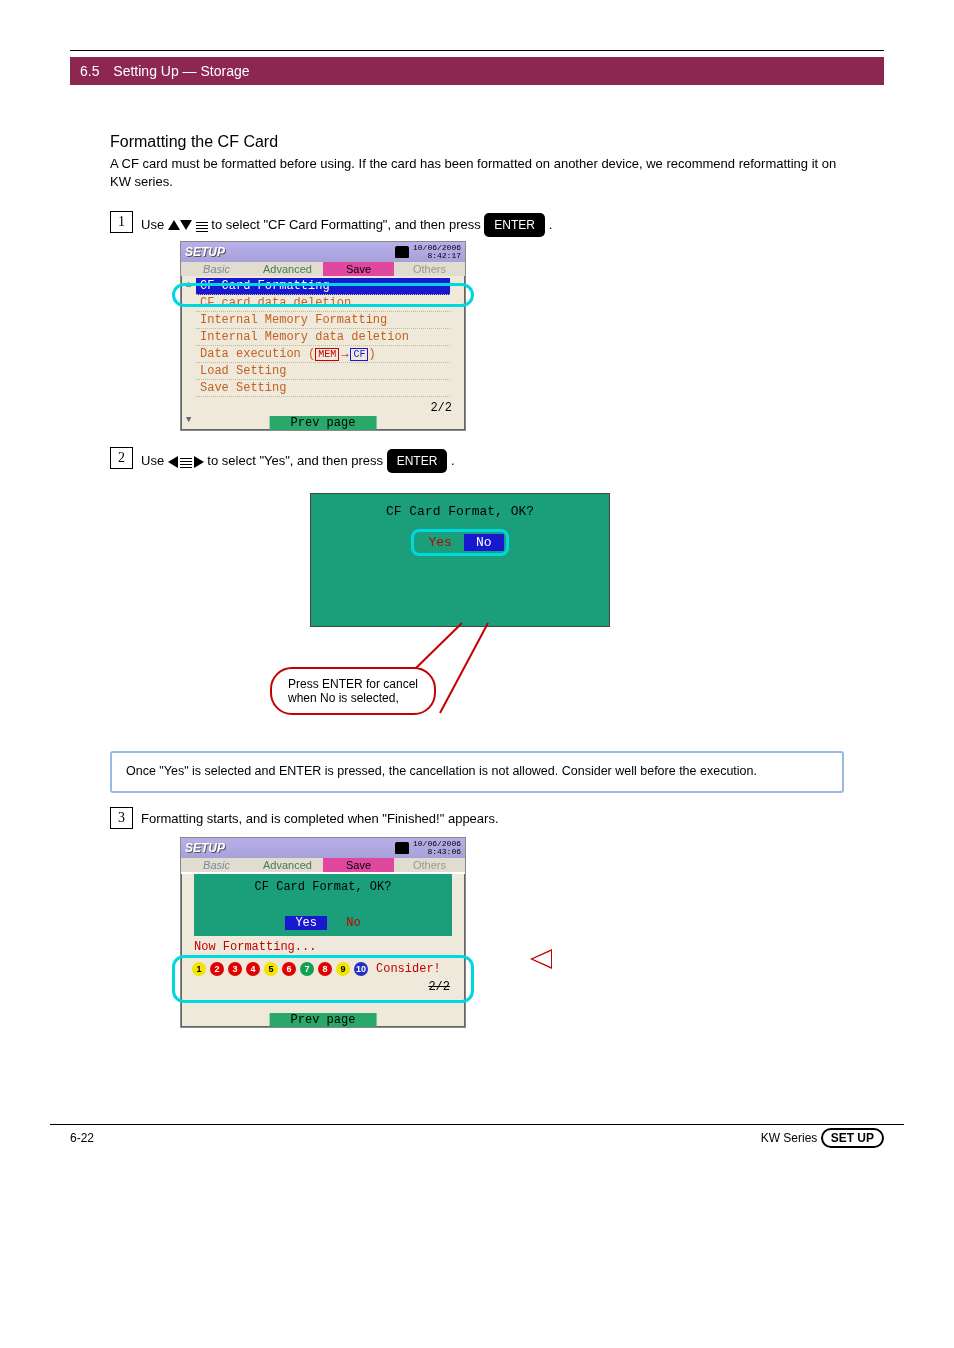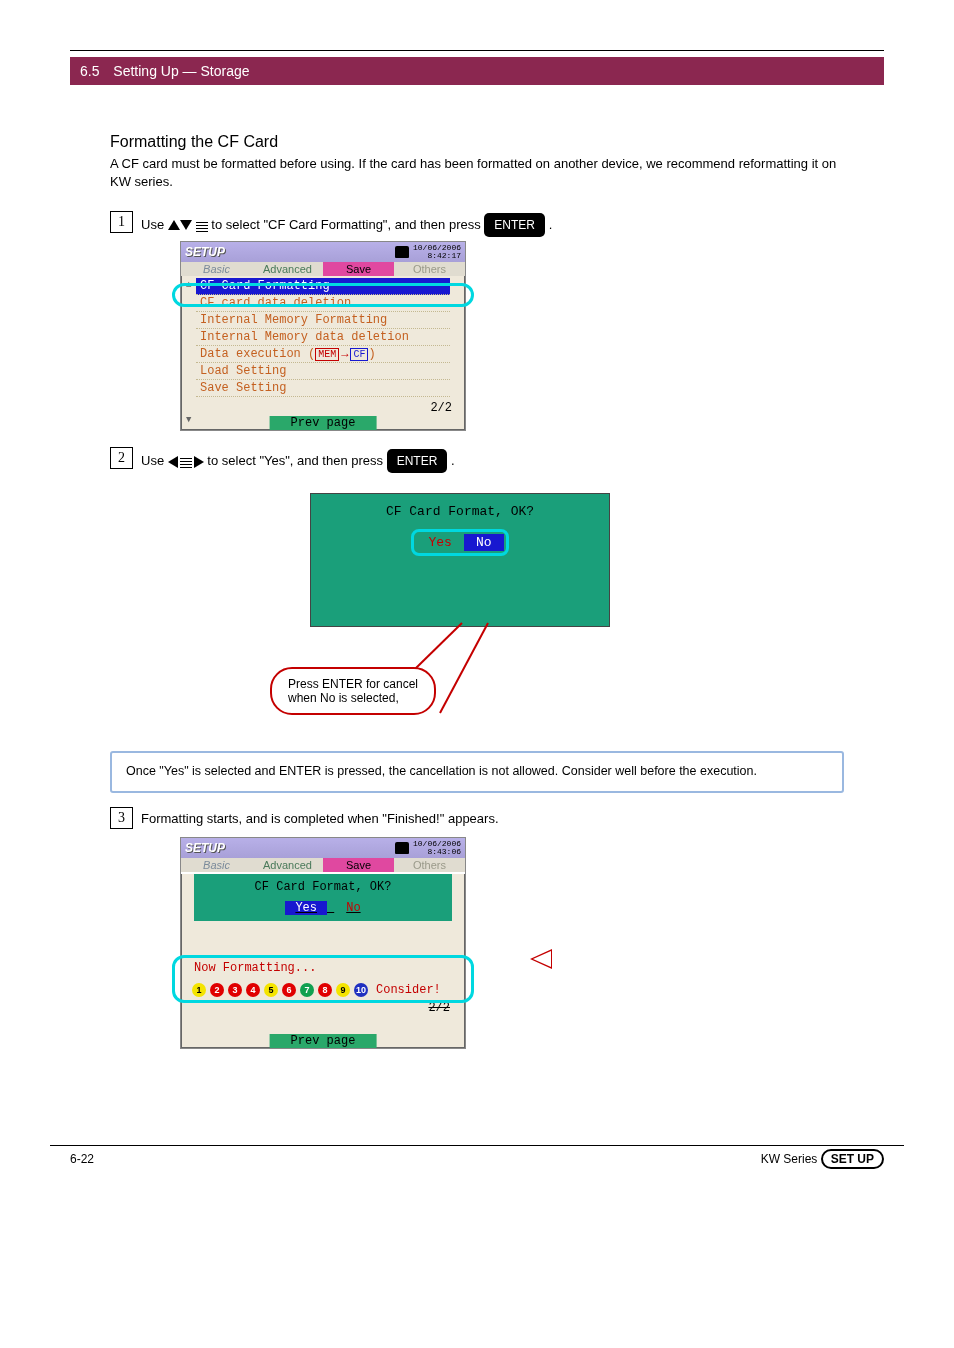--- a/index.html
+++ b/index.html
@@ -189,26 +189,26 @@
     </div>
     <div class="tabs">
       <div class="tab basic">Basic</div>
       <div class="tab adv">Advanced</div>
       <div class="tab save">Save</div>
       <div class="tab oth">Others</div>
     </div>
     <div class="scr-body2">
       <div class="inner-green">
         <div>CF Card Format, OK?</div>
-        <div style="margin-top:7px;text-decoration:underline;">
+        <div style="margin-top:22px;">
           <span class="yes2">Yes</span>
           <span class="no2">No</span>
         </div>
       </div>
-      <div style="color:#c40000; font-family:'Courier New',monospace; padding:4px 12px;margin-top:36px;">Now Formatting...</div>
+      <div style="color:#c40000; font-family:'Courier New',monospace; padding:4px 12px;">Now Formatting...</div>
       <div class="format-row" id="circles-row">
         <span class="numcircle" style="background: rgb(244, 228, 0); color: rgb(0, 0, 0);">1</span>
           <span class="numcircle" style="background: rgb(224, 0, 0); color: rgb(255, 255, 255);">2</span>
           <span class="numcircle" style="background: rgb(224, 0, 0); color: rgb(255, 255, 255);">3</span>
           <span class="numcircle" style="background: rgb(224, 0, 0); color: rgb(255, 255, 255);">4</span>
           <span class="numcircle" style="background: rgb(244, 228, 0); color: rgb(0, 0, 0);">5</span>
           <span class="numcircle" style="background: rgb(224, 0, 0); color: rgb(255, 255, 255);">6</span>
           <span class="numcircle" style="background: rgb(16, 160, 80); color: rgb(255, 255, 255);">7</span>
           <span class="numcircle" style="background: rgb(224, 0, 0); color: rgb(255, 255, 255);">8</span>
           <span class="numcircle" style="background: rgb(244, 228, 0); color: rgb(0, 0, 0);">9</span>

